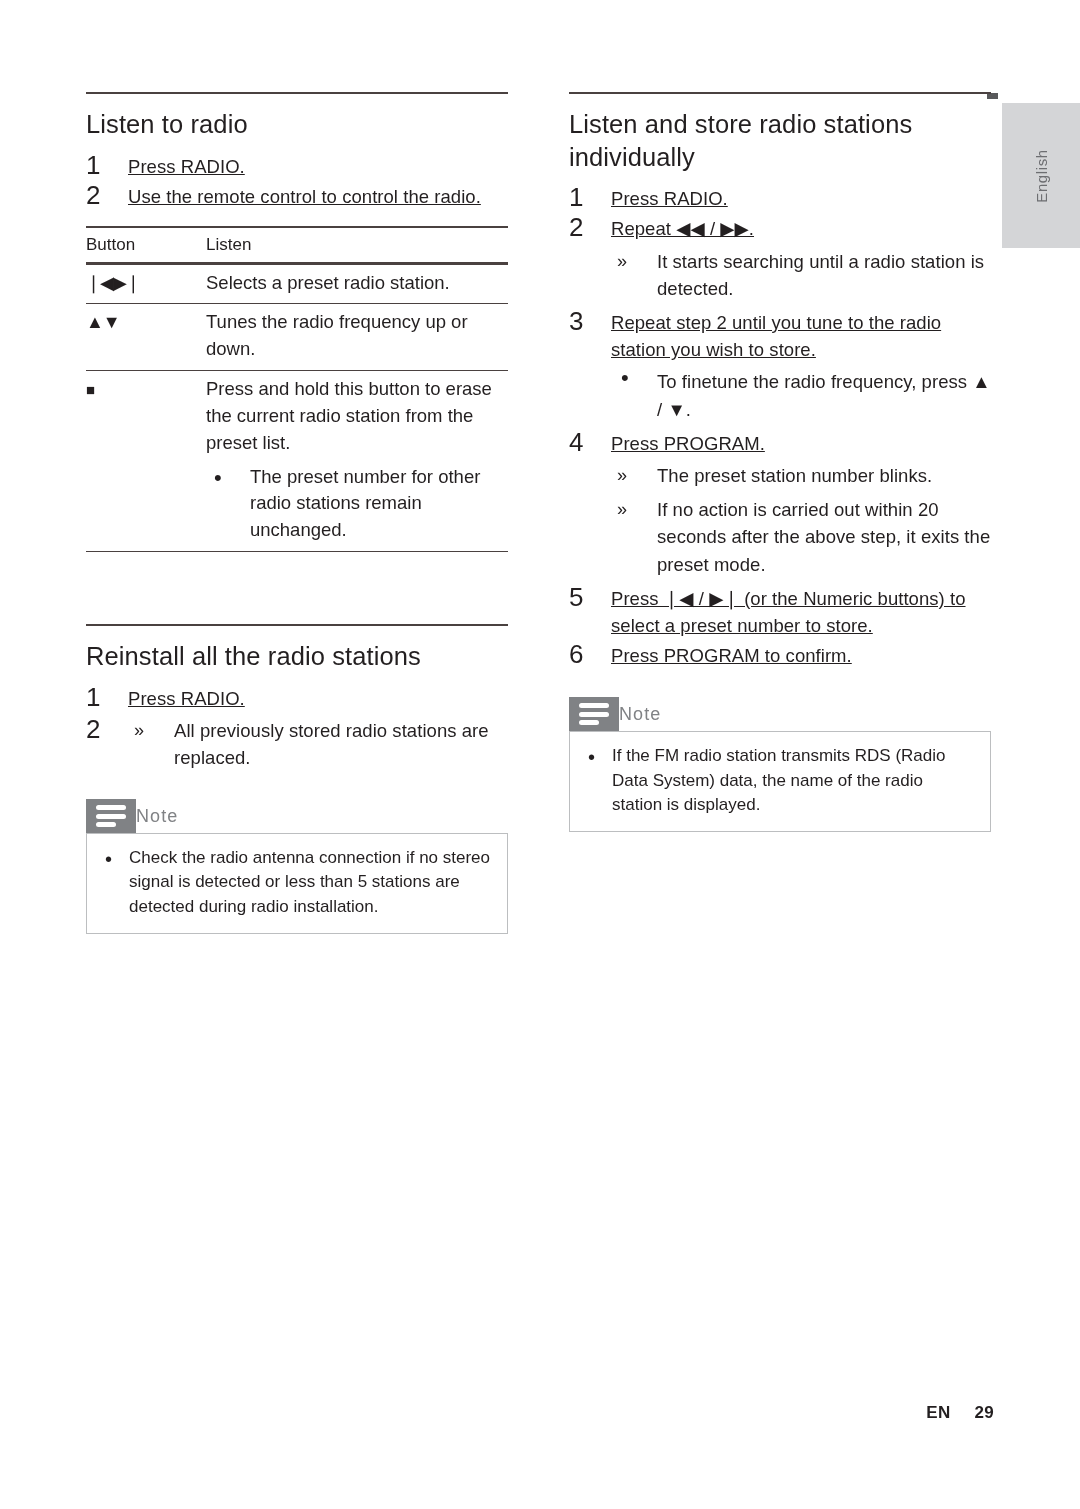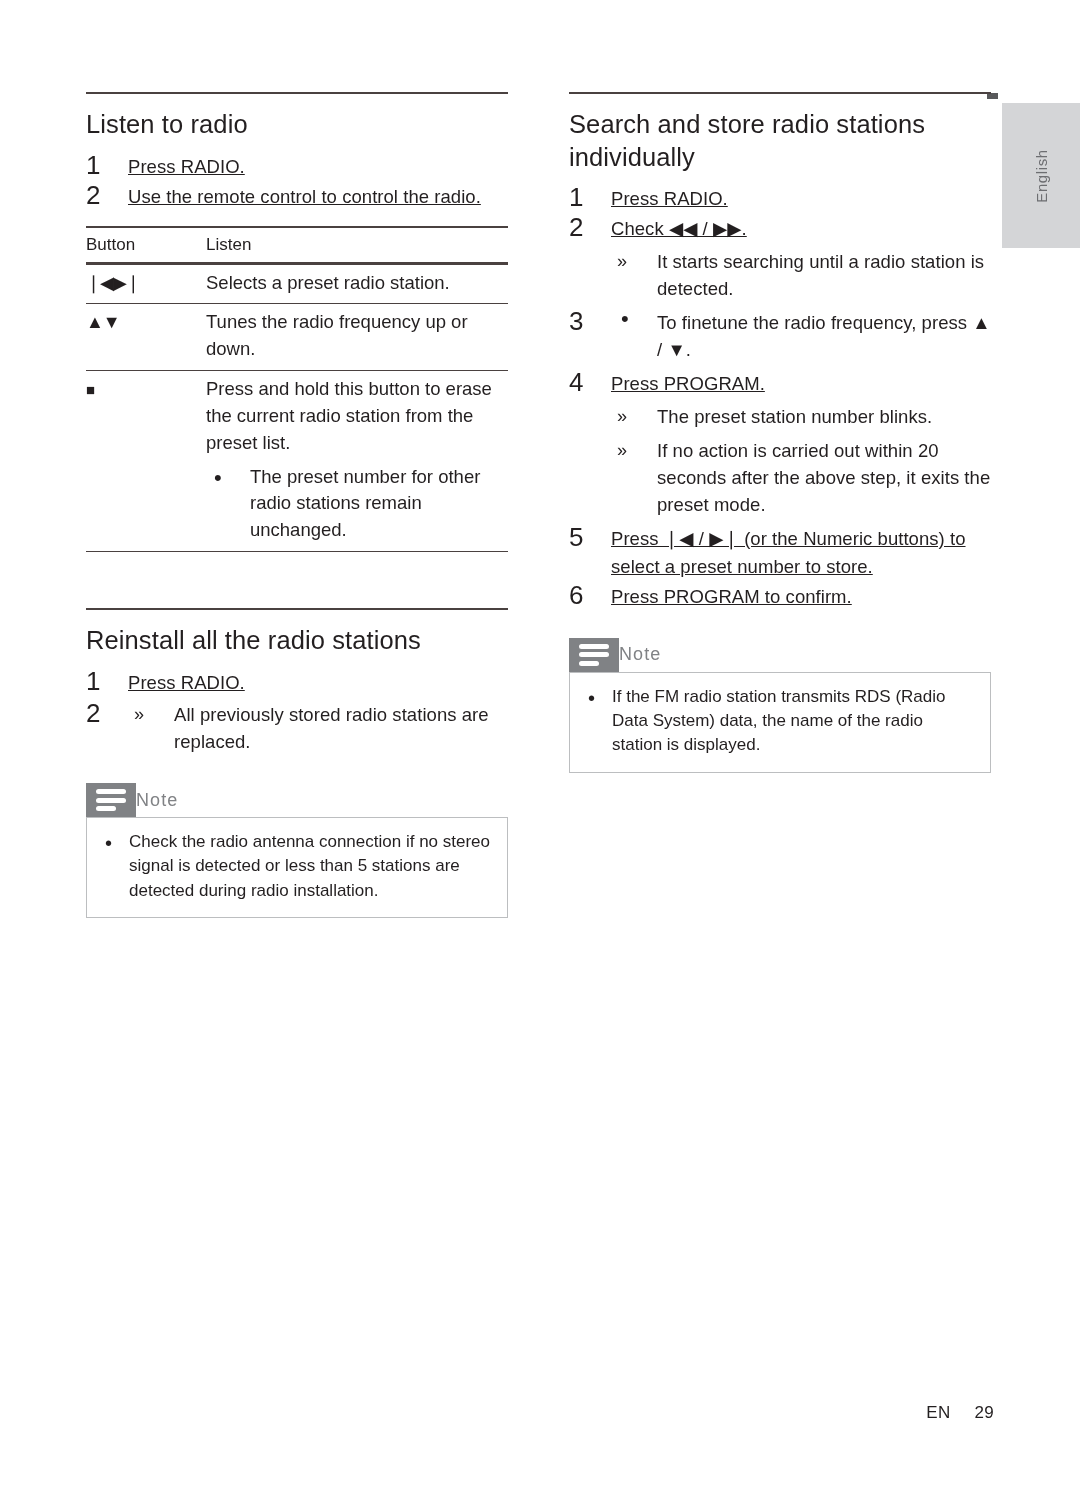--- a/index.html
+++ b/index.html
@@ -54,21 +54,21 @@
   .col {
     position: absolute;
     top: 92px;
     width: 422px;
   }
   .col-left  { left: 86px; }
   .col-right { left: 569px; }
 
   
   .section {
-    margin-bottom: 0;
+    margin-bottom: 16px;
   }
   .rule-top {
     border-top: 2.5px solid #4a4140;
     width: 100%;
     margin-bottom: 14px;
   }
   h2.section-title {
     font-size: 25.5px;
     font-weight: normal;
     line-height: 1.28;
@@ -221,20 +221,21 @@
   }
 
   
   .footer {
     position: absolute;
     right: 86px;
     bottom: 86px;
     font-size: 17px;
     color: #231f20;
     letter-spacing: 0.3px;
+    font-weight: bold;
   }
   .footer .en { margin-right: 24px; }
 
   .spacer-lg { height: 56px; }
 </style>
 </head>
 <body>
 
 <div class="page">
 
@@ -339,41 +340,42 @@
             </li>
           </ul>
         </div>
       </div>
     </div>
   </div>
 
   <div class="col col-right">
     <div class="section">
       <div class="rule-top"></div>
-      <h2 class="section-title">Search and store radio stations individually</h2>
+      <h2 class="section-title">Listen and store radio stations individually</h2>
 
       <ol class="steps">
         <li>
           <span class="num">1</span>
           <span class="step-body">Press RADIO.</span>
         </li>
 
         <li>
           <span class="num">2</span>
-          <span class="step-body">Check ◀◀ / ▶▶.</span>
+          <span class="step-body">Repeat ◀◀ / ▶▶.</span>
           <ul class="subs">
             <li>
               <span class="marker">»</span>
               <span>It starts searching until a radio station is detected.</span>
             </li>
           </ul>
         </li>
 
         <li>
           <span class="num">3</span>
+          <span class="step-body">Repeat step 2 until you tune to the radio station you wish to store.</span>
           <ul class="subs">
             <li class="bullet">
               <span class="marker">•</span>
               <span>To finetune the radio frequency, press ▲ / ▼.</span>
             </li>
           </ul>
         </li>
 
         <li>
           <span class="num">4</span>

